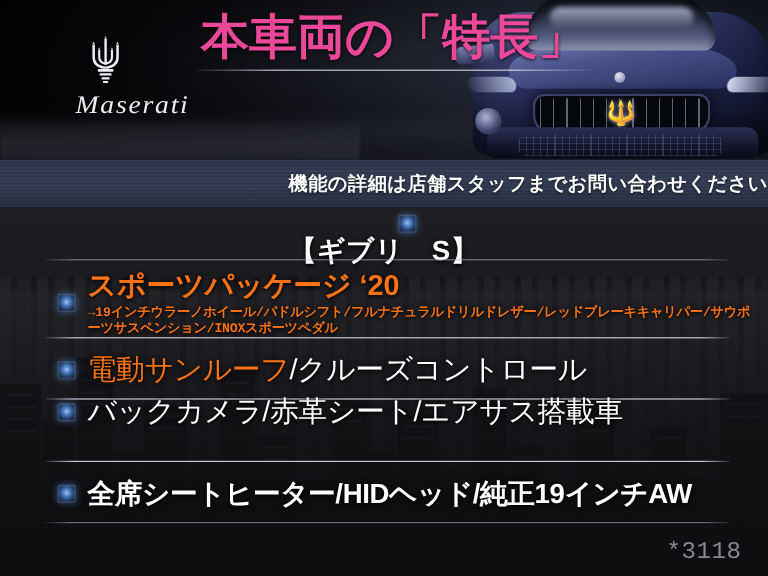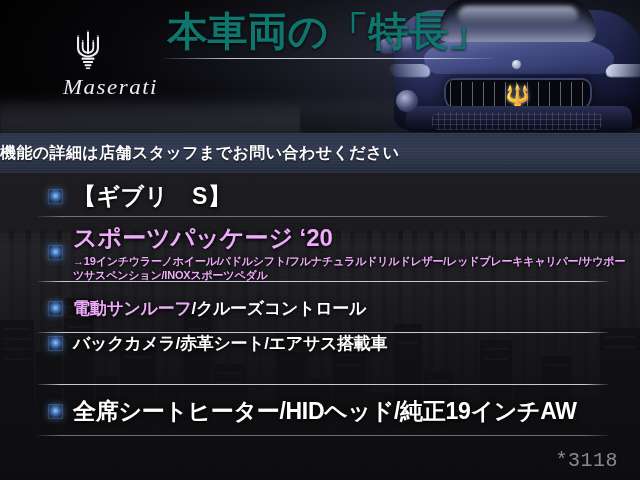--- a/index.html
+++ b/index.html
@@ -191,21 +191,21 @@
   .hero-title-wrap {
     position: absolute;
     left: 163px;
     top: 10px;
     width: 330px;
     text-align: center;
   }
   .hero-title {
     font-size: 40px;
     font-weight: bold;
-    color: #0f766e;
+    color: #ec4899;
     line-height: 1.05;
     letter-spacing: 0px;
     white-space: nowrap;
     text-shadow: 0 1px 3px rgba(0,0,0,0.85);
   }
   .hero-rule {
     height: 1px;
     margin: 6px 0 4px 0;
     background: linear-gradient(90deg, rgba(255,255,255,0.05), rgba(225,228,238,0.85) 20%, rgba(225,228,238,0.85) 80%, rgba(255,255,255,0.05));
   }
@@ -217,21 +217,21 @@
     text-shadow: 0 1px 3px rgba(0,0,0,0.85);
   }
 
   
   .notice {
     position: relative;
     width: 640px;
     height: 40px;
     display: flex;
     align-items: center;
-    justify-content: flex-start;
+    justify-content: flex-end;
     background:
       repeating-linear-gradient(0deg, rgba(255,255,255,0.035) 0 1px, rgba(0,0,0,0) 1px 3px),
       linear-gradient(180deg, #2c3449 0%, #313a51 45%, #242b3d 100%);
     overflow: hidden;
   }
   .notice-text {
     font-size: 16px;
     font-weight: bold;
     color: #ffffff;
     letter-spacing: 0.4px;
@@ -305,34 +305,35 @@
       radial-gradient(circle at 50% 45%, #9fc3ee 0%, #4f80c4 26%, #23406e 55%, #141d33 78%, #0d1220 100%);
     box-shadow: 0 0 6px rgba(80,140,220,0.55), inset 0 0 2px rgba(200,225,255,0.7);
   }
   .row-text { flex: 1 1 auto; min-width: 0; }
 
   .t-white {
     color: #ffffff;
     text-shadow: 0 1px 3px rgba(0,0,0,0.9), 0 0 6px rgba(0,0,0,0.6);
   }
   .t-yellow {
-    color: #f0abfc;
+    color: #f97316;
     text-shadow: 0 1px 3px rgba(0,0,0,0.9), 0 0 6px rgba(0,0,0,0.6);
   }
 
   .line-model  { font-size: 23px; font-weight: bold; letter-spacing: 0.5px; }
   .line-pkg    { font-size: 24px; font-weight: bold; letter-spacing: 0px; }
   .line-detail {
     font-size: 11px; font-weight: bold;
     line-height: 1.22;
     letter-spacing: -0.2px;
     margin-top: 1px;
     padding-right: 8px;
-  }
-  .line-big    { font-size: 17px; font-weight: bold; letter-spacing: -0.3px; }
+    font-family: Liberation Mono, monospace;
+  }
+  .line-big    { font-size: 24px; font-weight: normal; letter-spacing: -0.3px; }
   .line-big2   { font-size: 23px; font-weight: bold; letter-spacing: -0.3px; }
 
   .divider {
     position: absolute;
     left: 38px;
     width: 570px;
     height: 1px;
     background: linear-gradient(90deg, rgba(190,195,205,0.15) 0%, rgba(212,216,226,0.92) 4%, rgba(212,216,226,0.92) 96%, rgba(190,195,205,0.12) 100%);
   }
   .divider.dim {
@@ -464,21 +465,21 @@
         <rect x="484" y="78" width="24" height="2"></rect>
           <rect x="546" y="84" width="22" height="2"></rect>
         <rect x="604" y="56" width="32" height="2"></rect>
           <rect x="604" y="66" width="32" height="2"></rect>
       </g>
     </svg>
     <div class="city-haze"></div>
 
     <div class="list">
 
-      <div class="row" style="top:6px; height:34px;">
+      <div class="row" style="top:6px; height:34px;flex-direction:column;">
         <div class="bullet"></div>
         <div class="row-text">
           <div class="line-model t-white">【ギブリ　S】</div>
         </div>
       </div>
       <div class="divider dim" style="top:43px;"></div>
 
       <div class="row" style="top:50px; height:58px; align-items:center;">
         <div class="bullet"></div>
         <div class="row-text">

